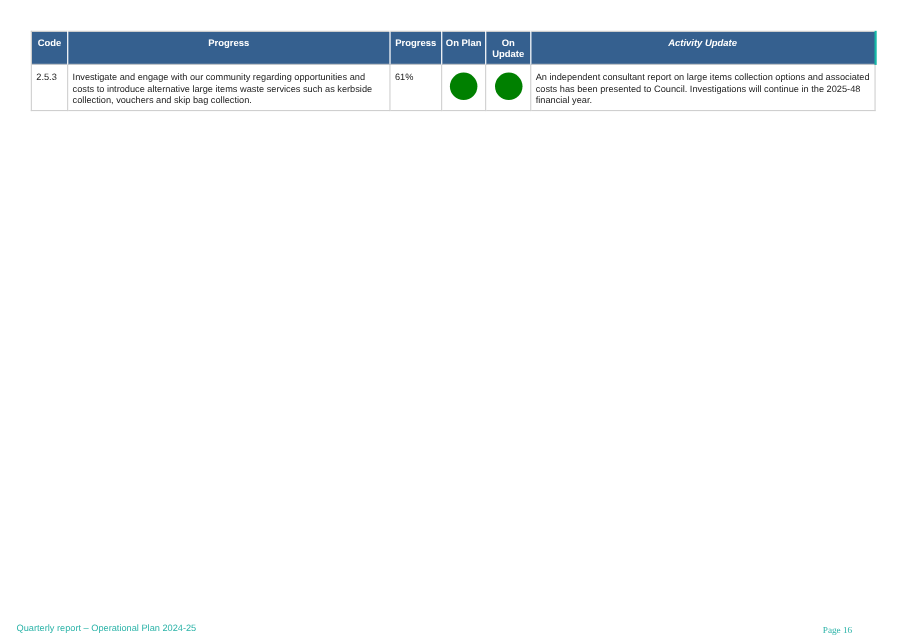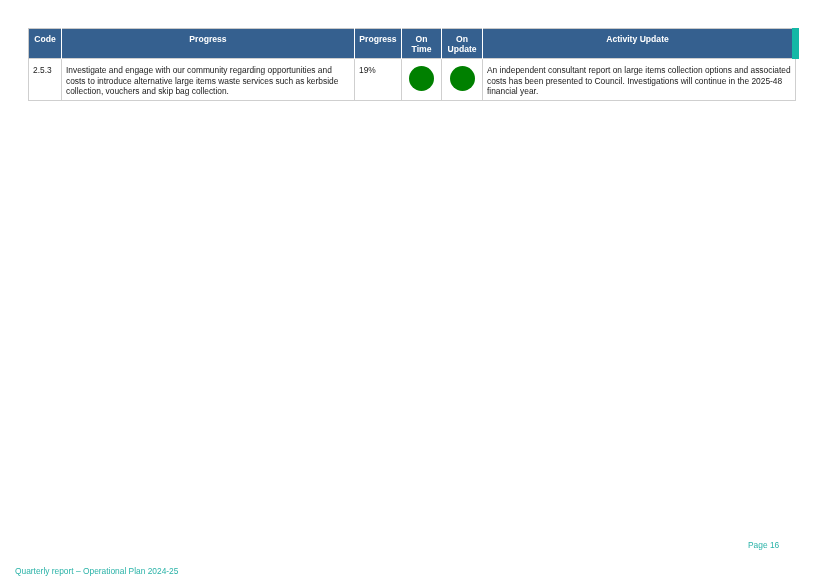--- a/index.html
+++ b/index.html
@@ -5,55 +5,55 @@
   html, body { margin: 0; padding: 0; background: #ffffff; }
   body { width: 821px; height: 581px; position: relative; overflow: hidden;
          font-family: "Liberation Sans", sans-serif; color: #1a1a1a; }
   table.report { position: absolute; left: 28px; top: 28px; width: 767px;
     border-collapse: collapse; table-layout: fixed; font-size: 8.4px; }
   table.report th { background: #35608f; color: #ffffff; font-weight: bold;
     font-size: 8.6px; text-align: center; vertical-align: top; padding: 5px 3px 3px 3px;
     border-left: 1px solid #ffffff; border-right: 1px solid #ffffff;
     border-top: 1px solid #c9c9c9; height: 21px; line-height: 10px; }
   table.report th:first-child { border-left: 1px solid #c9c9c9; }
-  table.report th:last-child { border-right: 7px solid #14b8a6; }
+  table.report th:last-child { border-right: 2px solid #14b8a6; font-style: italic; }
   table.report td { border: 1px solid #cfcfcf; vertical-align: top;
     padding: 6px 4px 2px 4px; line-height: 10.6px; height: 33px; }
   td.circle-cell { text-align: center; vertical-align: middle; padding: 0; }
   .dot { display: inline-block; width: 25px; height: 25px; border-radius: 50%; margin-top: 1px; }
   .footer-left { position: absolute; left: 15px; top: 566px; font-size: 8.4px; color: #2bb3a8; text-align: right; }
-  .footer-right { position: absolute; left: 748px; top: 540px; font-size: 8.4px; color: #2bb3a8; }
+  .footer-right { position: absolute; left: 748px; top: 568px; font-size: 8.4px; color: #2bb3a8; font-family: Liberation Serif, serif; }
 </style>
 </head>
 <body>
 
 <table class="report">
   <colgroup>
     <col style="width:33px">
       <col style="width:293px">
       <col style="width:47px">
     <col style="width:40px">
       <col style="width:41px">
       <col style="width:313px">
   </colgroup>
   <thead>
     <tr>
       <th>Code</th>
       <th>Progress</th>
       <th>Progress</th>
-      <th>On Time</th>
+      <th>On Plan</th>
       <th>On Update</th>
       <th>Activity Update</th>
     </tr>
   </thead>
   <tbody>
     <tr>
       <td>2.5.3</td>
       <td>Investigate and engage with our community regarding opportunities and costs to introduce alternative large items waste services such as kerbside collection, vouchers and skip bag collection.</td>
-      <td>19%</td>
+      <td>61%</td>
       <td class="circle-cell">
         <span class="dot" style="background: rgb(0, 128, 0);"></span>
       </td>
       <td class="circle-cell">
         <span class="dot" style="background: rgb(0, 128, 0);"></span>
       </td>
       <td>An independent consultant report on large items collection options and associated costs has been presented to Council. Investigations will continue in the 2025-48 financial year.</td>
     </tr>
   </tbody>
 </table>

